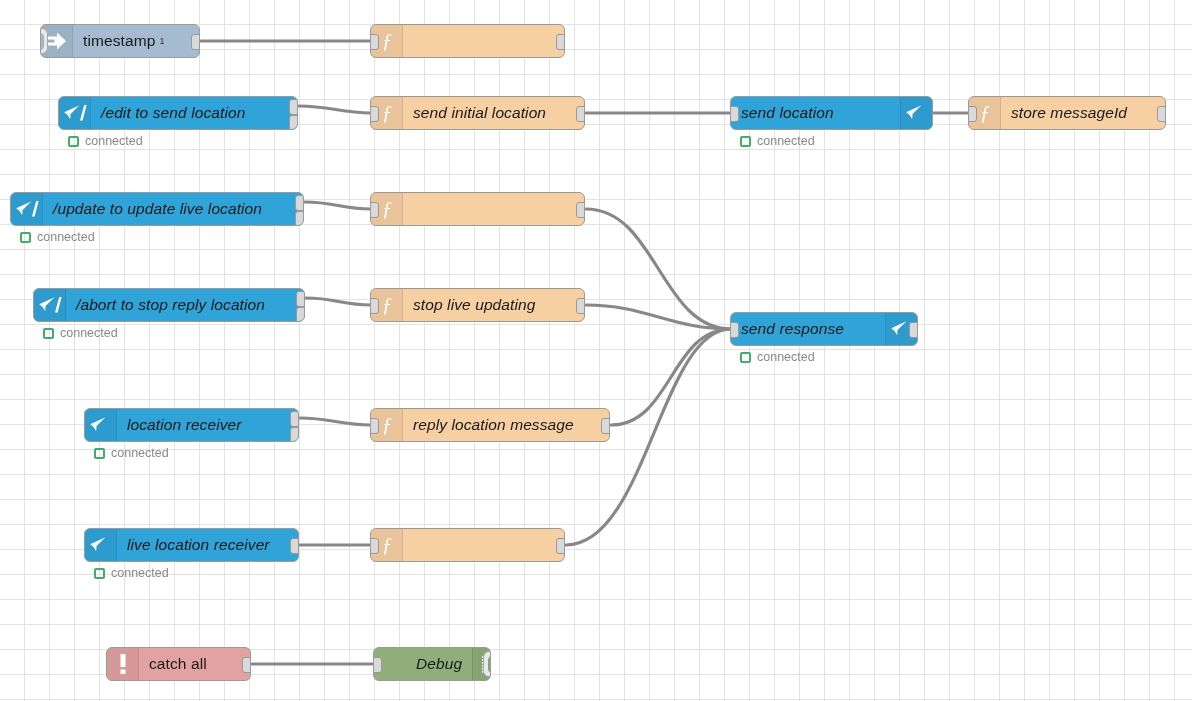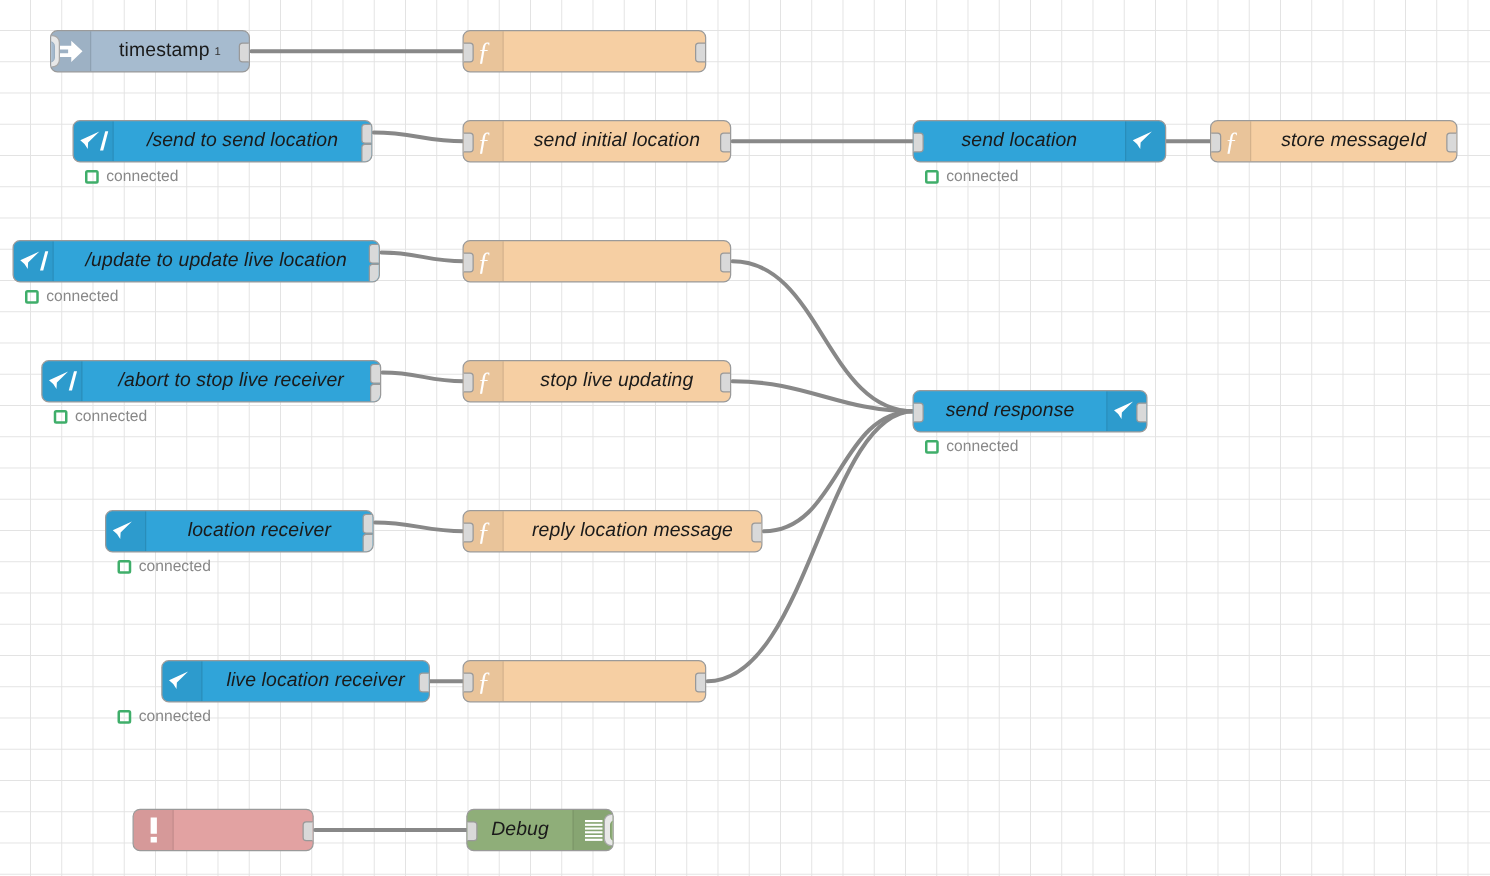--- a/index.html
+++ b/index.html
@@ -37,21 +37,20 @@
     border: 1px solid #9a9a9a;
     display: flex;
     align-items: stretch;
     overflow: hidden;
     z-index: 3;
   }
   .node-label {
     flex: 1;
     display: flex;
     align-items: center;
-    justify-content: center;
     font-size: 15.5px;
     font-style: italic;
     color: #1a1a1a;
     white-space: nowrap;
     padding: 0 10px;
     letter-spacing: 0.1px;
   }
   .node-label.plain { font-style: normal; }
 
   
@@ -63,21 +62,21 @@
     flex: 0 0 31px;
   }
   .icon-cell.left { border-right: 1px solid rgba(0,0,0,0.09); background: rgba(0,0,0,0.05); }
   .icon-cell.right { border-left: 1px solid rgba(0,0,0,0.09); background: rgba(0,0,0,0.05); }
 
   
   .n-telegram { background: #30a4d9; }
   .n-function { background: #f6cfa3; }
   .n-inject   { background: #a6bbcf; }
   .n-catch    { background: #e2a2a2; }
-  .n-debug    { background: #8fae79; }
+  .n-debug    { background: #8fae79; padding-left: 32px; }
 
   .n-debug .node-label { color: #1a1a1a; }
 
   
   .port {
     position: absolute;
     width: 12px; height: 14px;
     background: #d9d9d9;
     border: 1px solid #999999;
     border-radius: 3px;
@@ -197,21 +196,21 @@
         <div class="port in" style="top: 9px;"></div>
         <div class="port out" style="top: 9px;"></div>
       </div>
       <div class="node n-telegram" style="left: 58px; top: 96px; width: 240px;">
         <div class="icon-cell left">
           <svg class="gl" width="24" height="20" viewBox="0 0 24 20">
             <path d="M1.2 9.2 L16.5 2.2 L7.5 11.0 L7.2 16.2 L4.6 12.1 Z" fill="#ffffff"></path>
             <path d="M21.2 2.0 L17.0 17.4 L19.6 17.4 L23.6 2.0 Z" fill="#ffffff"></path>
           </svg>
         </div>
-        <div class="node-label">/send to send location</div>
+        <div class="node-label">/edit to send location</div>
         <div class="port out" style="top: 2px;"></div>
         <div class="port out" style="top: 18px;"></div>
       </div>
       <div class="status" style="left: 68px; top: 134px;">
         <span class="status-dot"></span>
         <span>connected</span>
       </div>
       <div class="node n-function" style="left: 370px; top: 96px; width: 215px;">
         <div class="icon-cell left">
           <svg class="gl" width="20" height="24" viewBox="0 0 20 24">
@@ -269,21 +268,21 @@
         <div class="port in" style="top: 9px;"></div>
         <div class="port out" style="top: 9px;"></div>
       </div>
       <div class="node n-telegram" style="left: 33px; top: 288px; width: 272px;">
         <div class="icon-cell left">
           <svg class="gl" width="24" height="20" viewBox="0 0 24 20">
             <path d="M1.2 9.2 L16.5 2.2 L7.5 11.0 L7.2 16.2 L4.6 12.1 Z" fill="#ffffff"></path>
             <path d="M21.2 2.0 L17.0 17.4 L19.6 17.4 L23.6 2.0 Z" fill="#ffffff"></path>
           </svg>
         </div>
-        <div class="node-label">/abort to stop live receiver</div>
+        <div class="node-label">/abort to stop reply location</div>
         <div class="port out" style="top: 2px;"></div>
         <div class="port out" style="top: 18px;"></div>
       </div>
       <div class="status" style="left: 43px; top: 326px;">
         <span class="status-dot"></span>
         <span>connected</span>
       </div>
       <div class="node n-function" style="left: 370px; top: 288px; width: 215px;">
         <div class="icon-cell left">
           <svg class="gl" width="20" height="24" viewBox="0 0 20 24">
@@ -325,21 +324,21 @@
       <div class="node n-function" style="left: 370px; top: 408px; width: 240px;">
         <div class="icon-cell left">
           <svg class="gl" width="20" height="24" viewBox="0 0 20 24">
             <text x="10" y="19" text-anchor="middle" font-size="21" font-style="italic" font-family="&quot;Liberation Serif&quot;, serif" fill="#ffffff">ƒ</text>
           </svg>
         </div>
         <div class="node-label">reply location message</div>
         <div class="port in" style="top: 9px;"></div>
         <div class="port out" style="top: 9px;"></div>
       </div>
-      <div class="node n-telegram" style="left: 84px; top: 528px; width: 215px; margin-left: 45px;">
+      <div class="node n-telegram" style="left: 84px; top: 528px; width: 215px;">
         <div class="icon-cell left">
           <svg class="gl" width="24" height="20" viewBox="0 0 24 20">
             <path d="M1.2 9.2 L16.5 2.2 L7.5 11.0 L7.2 16.2 L4.6 12.1 Z" fill="#ffffff"></path>
           </svg>
         </div>
         <div class="node-label">live location receiver</div>
         <div class="port out" style="top: 9px;"></div>
       </div>
       <div class="status" style="left: 94px; top: 566px;">
         <span class="status-dot"></span>
@@ -354,20 +353,21 @@
         <div class="port in" style="top: 9px;"></div>
         <div class="port out" style="top: 9px;"></div>
       </div>
       <div class="node n-catch" style="left: 106px; top: 647px; width: 145px;">
         <div class="icon-cell left">
           <svg class="gl" width="12" height="22" viewBox="0 0 12 22">
             <rect x="3.5" y="1" width="5" height="13" fill="#ffffff"></rect>
             <rect x="3.5" y="16.5" width="5" height="4.5" fill="#ffffff"></rect>
           </svg>
         </div>
+        <div class="node-label plain">catch all</div>
         <div class="port out" style="top: 9px;"></div>
       </div>
       <div class="node n-debug" style="left: 373px; top: 647px; width: 118px;">
         <div class="node-label">Debug</div>
         <div class="icon-cell right">
           <svg class="gl" width="18" height="20" viewBox="0 0 18 20">
             <rect x="2" y="2" width="14" height="1.7" fill="#ffffff"></rect>
             <rect x="2" y="5" width="14" height="1.7" fill="#ffffff"></rect>
             <rect x="2" y="8" width="14" height="1.7" fill="#ffffff"></rect>
             <rect x="2" y="11" width="14" height="1.7" fill="#ffffff"></rect>

